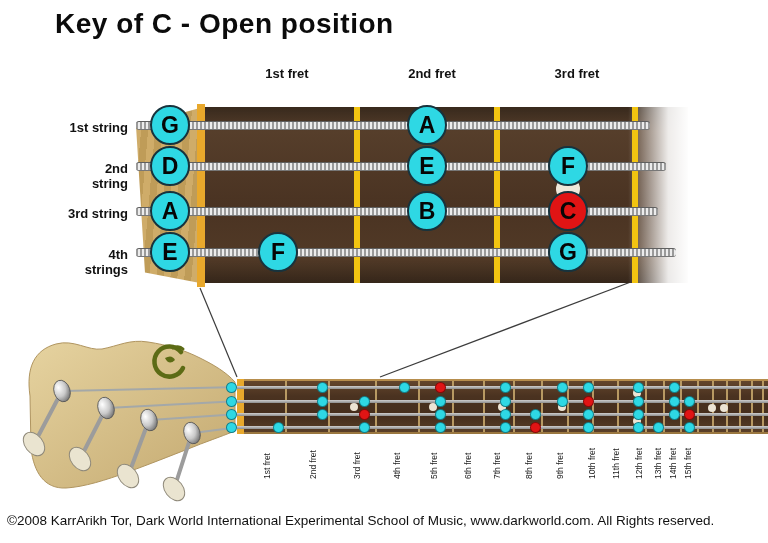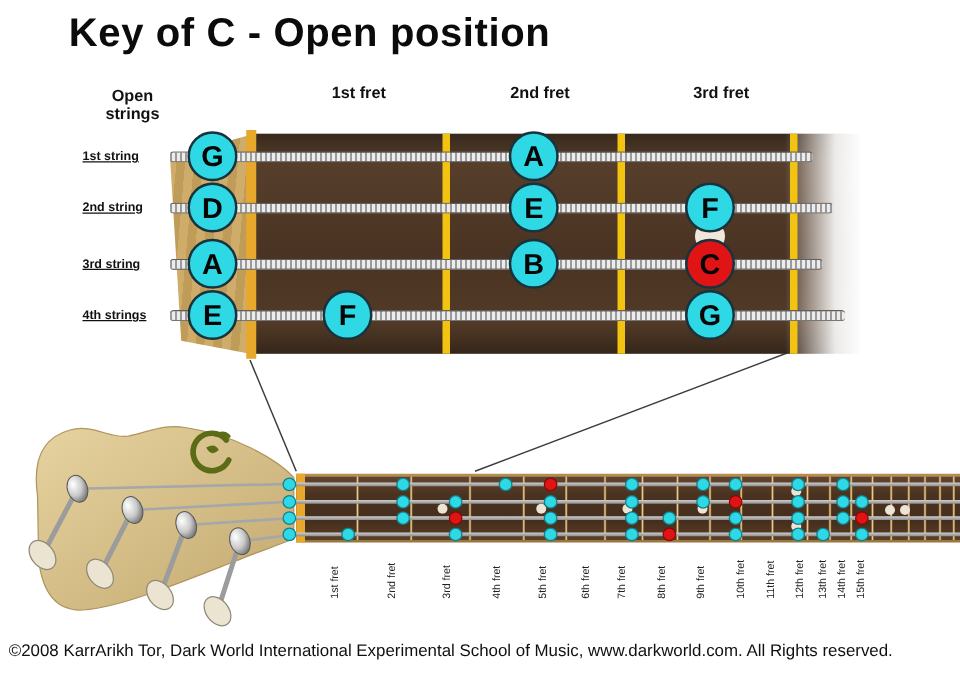--- a/index.html
+++ b/index.html
@@ -1,26 +1,26 @@
 <!DOCTYPE html>
 <html style="--scale: #2ed8e4; --root: #e01414; --yellow: #f2c411;"><head>
 <meta charset="utf-8">
 <style>
   html,body{margin:0;padding:0;background:#fff;}
   #page{position:relative;width:768px;height:543px;background:#fff;overflow:hidden;
         font-family:"Liberation Sans",sans-serif;color:#111;}
-  .title{position:absolute;left:55px;top:8px;font-size:32px;font-weight:bold;
+  .title{position:absolute;left:55px;top:8px;font-size:28px;font-weight:bold;
          letter-spacing:.5px;color:#0b0b0b;z-index:5;}
   .hdr{position:absolute;font-size:13px;font-weight:bold;text-align:center;z-index:5;}
   #hdr-open{left:75px;top:70px;width:62px;line-height:14px;}
   #hdr-f1{left:255px;top:66px;width:64px;}
   #hdr-f2{left:400px;top:66px;width:64px;}
   #hdr-f3{left:545px;top:66px;width:64px;}
-  .stringlabel{position:absolute;left:66px;width:62px;
-               font-size:10px;font-weight:bold;z-index:5;text-decoration:underline;}
+  .stringlabel{position:absolute;left:66px;width:62px;text-align:right;
+               font-size:13px;font-weight:bold;z-index:5;}
   
   .wedge{position:absolute;left:136px;top:108px;width:64px;height:175px;z-index:1;
          background:repeating-linear-gradient(95deg,#cfac69 0 7px,#bf9c58 7px 14px);
          clip-path:polygon(0 10%,100% 0,100% 100%,14% 94%);}
   .board{position:absolute;left:198px;top:107px;width:490px;height:176px;z-index:1;
          background:linear-gradient(180deg,rgba(0,0,0,.38),rgba(0,0,0,0) 14%,rgba(0,0,0,0) 86%,rgba(0,0,0,.38)),
                     linear-gradient(180deg,#5a422e,#4a3322 55%,#553d29);}
   .fade{position:absolute;left:628px;top:104px;width:62px;height:182px;z-index:2;
         background:linear-gradient(90deg,rgba(255,255,255,0),rgba(255,255,255,.9) 65%,#fff);}
   .yline{position:absolute;top:107px;width:6px;height:176px;background:var(--yellow);z-index:2;}
@@ -52,21 +52,20 @@
   .copyright{position:absolute;left:7px;top:513px;font-size:13.5px;color:#101010;z-index:5;}
   svg.art{position:absolute;left:0;top:0;z-index:0;}
 </style>
 </head>
 <body>
 
 <div id="page">
 
   <div class="title">Key of C - Open position</div>
 
-  <div class="hdr" id="hdr-open">Open strings</div>
   <div class="hdr" id="hdr-f1">1st fret</div>
   <div class="hdr" id="hdr-f2">2nd fret</div>
   <div class="hdr" id="hdr-f3">3rd fret</div>
 
   <div class="stringlabel" style="top:120px">1st string</div>
   <div class="stringlabel" style="top:161px">2nd string</div>
   <div class="stringlabel" style="top:206px">3rd string</div>
   <div class="stringlabel" style="top:247px">4th strings</div>
 
   <svg class="art" width="768" height="543" viewBox="0 0 768 543">

